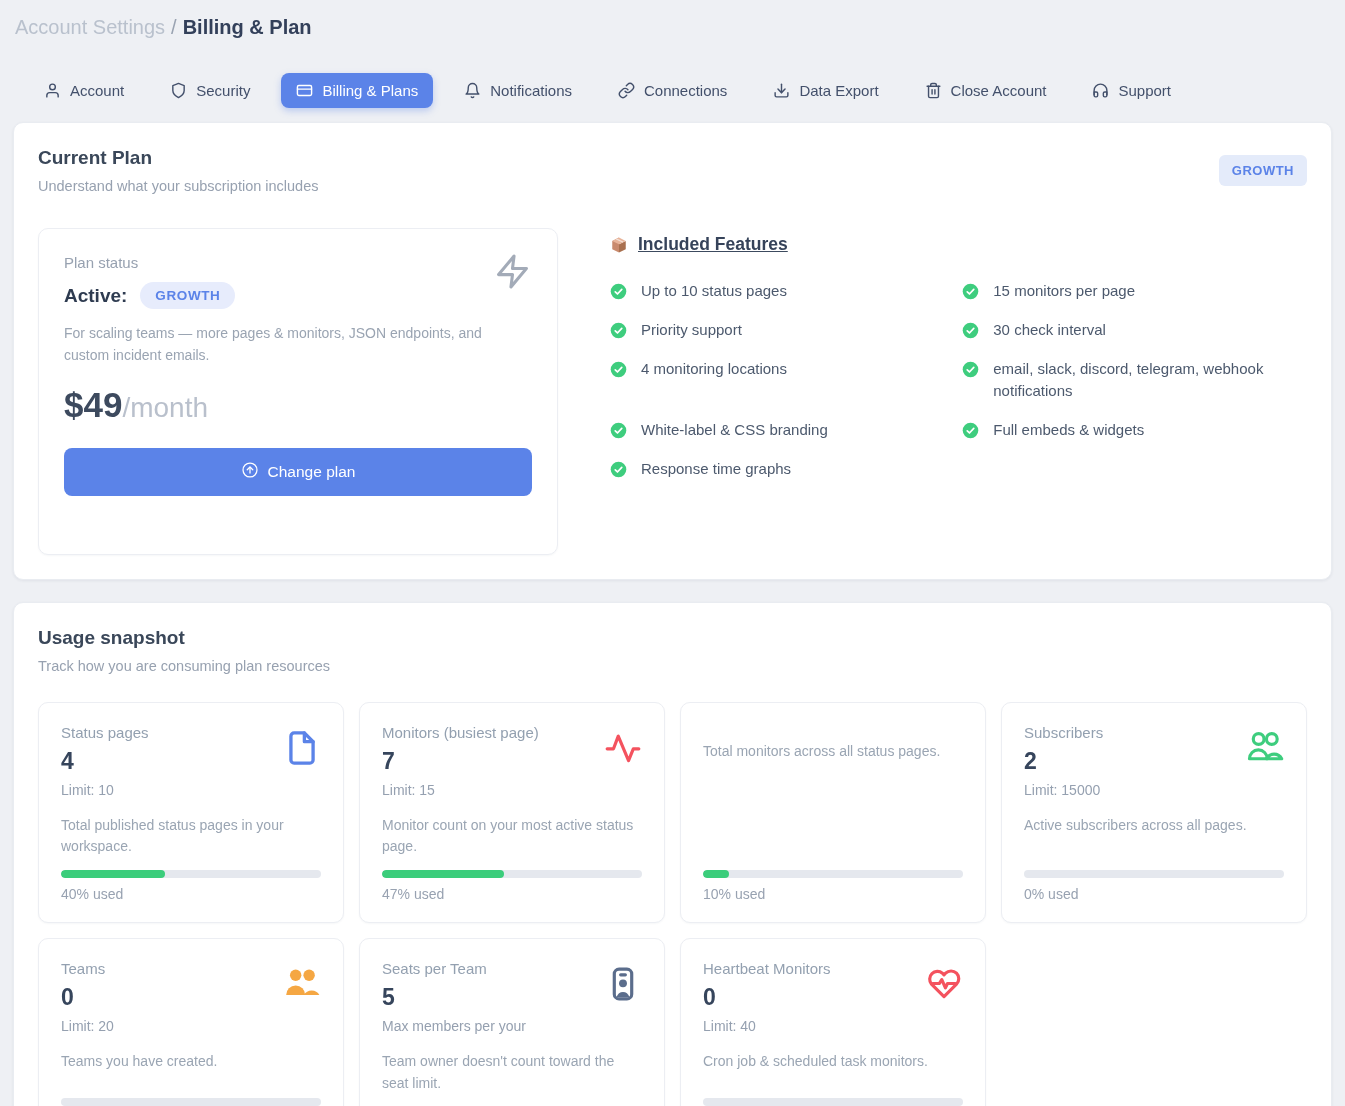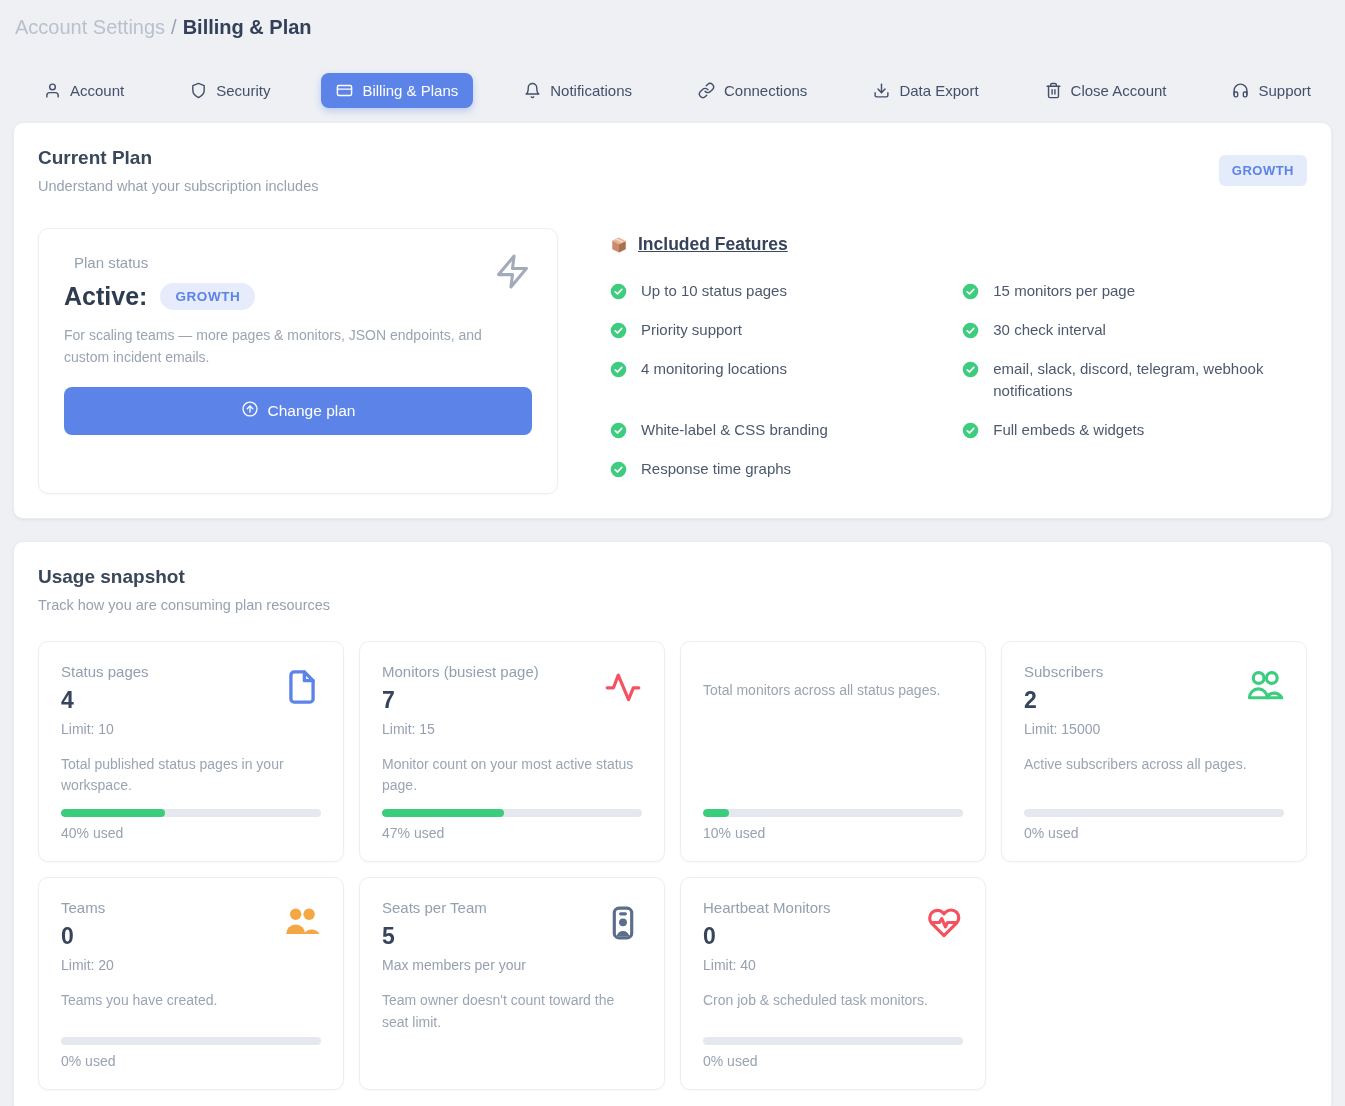--- a/index.html
+++ b/index.html
@@ -12,21 +12,21 @@
   }
   .page { padding:12px 13px 8px; }
 
   
   .breadcrumb { font-size:20px; padding:4px 2px 0; }
   .bc-light { color:#b9c1cd; }
   .bc-sep { color:#9aa3b2; margin:0 6px; }
   .bc-dark { color:#33405a; font-weight:700; }
 
   
-  .tabs { display:flex; align-items:center; gap:36px; margin:34px 0 14px; padding-left:16px; }
+  .tabs { display:flex; align-items:center; gap:16px; margin:34px 0 14px; padding-left:16px; }
   .tab {
     display:flex; align-items:center; gap:9px;
     background:none; border:none; cursor:pointer;
     font-family:inherit; font-size:15px; color:#43506b;
     padding:9px 15px; border-radius:8px; white-space:nowrap;
   }
   .tab svg { width:17px; height:17px; display:block; }
   .tab.active { background:#5b83e8; color:#fff; box-shadow:0 3px 7px rgba(91,131,232,.35); }
 
   
@@ -47,23 +47,23 @@
   .plan-body { display:flex; gap:52px; margin-top:34px; }
 
   
   .status-card {
     position:relative; width:520px; flex:0 0 520px;
     border:1px solid #eceef3; border-radius:10px;
     padding:22px 25px 58px; box-shadow:0 1px 2px rgba(30,42,70,.04);
   }
   .zap { position:absolute; top:24px; right:26px; color:#a3abb8; }
   .zap svg { width:37px; height:37px; }
-  .muted-label { margin:3px 10px 11px; font-size:15px; color:#97a1b0; }
+  .muted-label { margin:3px 0 11px; font-size:15px; color:#97a1b0; }
   .active-row { display:flex; align-items:center; gap:13px; }
-  .active-label { font-size:25px; font-weight:700; color:#2e3b50; }
+  .active-label { font-size:19px; font-weight:700; color:#2e3b50; }
   .pill {
     background:#e7ecfc; color:#5b83e8; font-size:13.5px; font-weight:700;
     letter-spacing:.6px; padding:6px 15px; border-radius:999px;
   }
   .plan-desc { margin:13px 0 18px; font-size:14px; line-height:1.6; color:#9aa4b2; max-width:440px; }
   .price { margin:4px 0 23px; }
   .amount { font-size:35px; font-weight:700; color:#3d4a5e; }
   .period { font-size:28px; color:#b9c0cc; }
   .btn-primary {
     width:100%; height:48px; border:none; border-radius:8px; cursor:pointer;
@@ -200,20 +200,23 @@
       <div class="status-card">
         <span class="zap"><svg viewBox="0 0 24 24" fill="none" stroke="currentColor" stroke-width="2" stroke-linecap="round" stroke-linejoin="round">
               <polygon points="13 2 3 14 12 14 11 22 21 10 12 10 13 2"></polygon>
             </svg></span>
         <p class="muted-label">Plan status</p>
         <div class="active-row">
           <span class="active-label">Active:</span>
           <span class="pill">GROWTH</span>
         </div>
         <p class="plan-desc">For scaling teams — more pages &amp; monitors, JSON endpoints, and custom incident emails.</p>
+        <div class="price">
+          <span class="amount">$49</span><span class="period">/month</span>
+        </div>
         <button class="btn-primary">
           <span class="btn-ic"><svg viewBox="0 0 24 24" fill="none" stroke="currentColor" stroke-width="1.7" stroke-linecap="round" stroke-linejoin="round">
                 <circle cx="12" cy="12" r="9.3"></circle>
                 <polyline points="8.3 11.7 12 8 15.7 11.7"></polyline>
                 <line x1="12" y1="16" x2="12" y2="8.4"></line>
               </svg></span>
           <span>Change plan</span>
         </button>
       </div>
 

